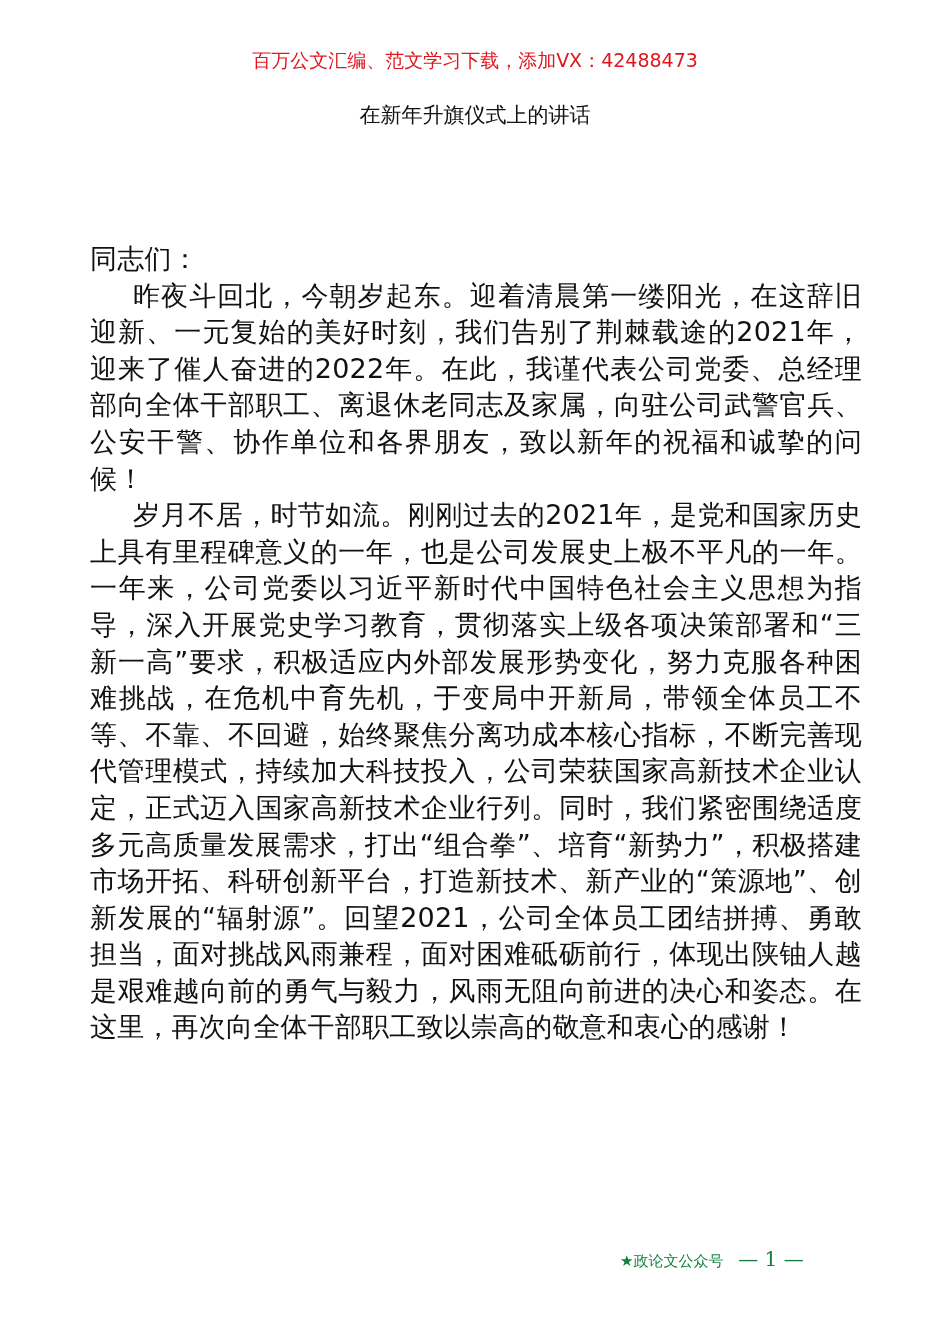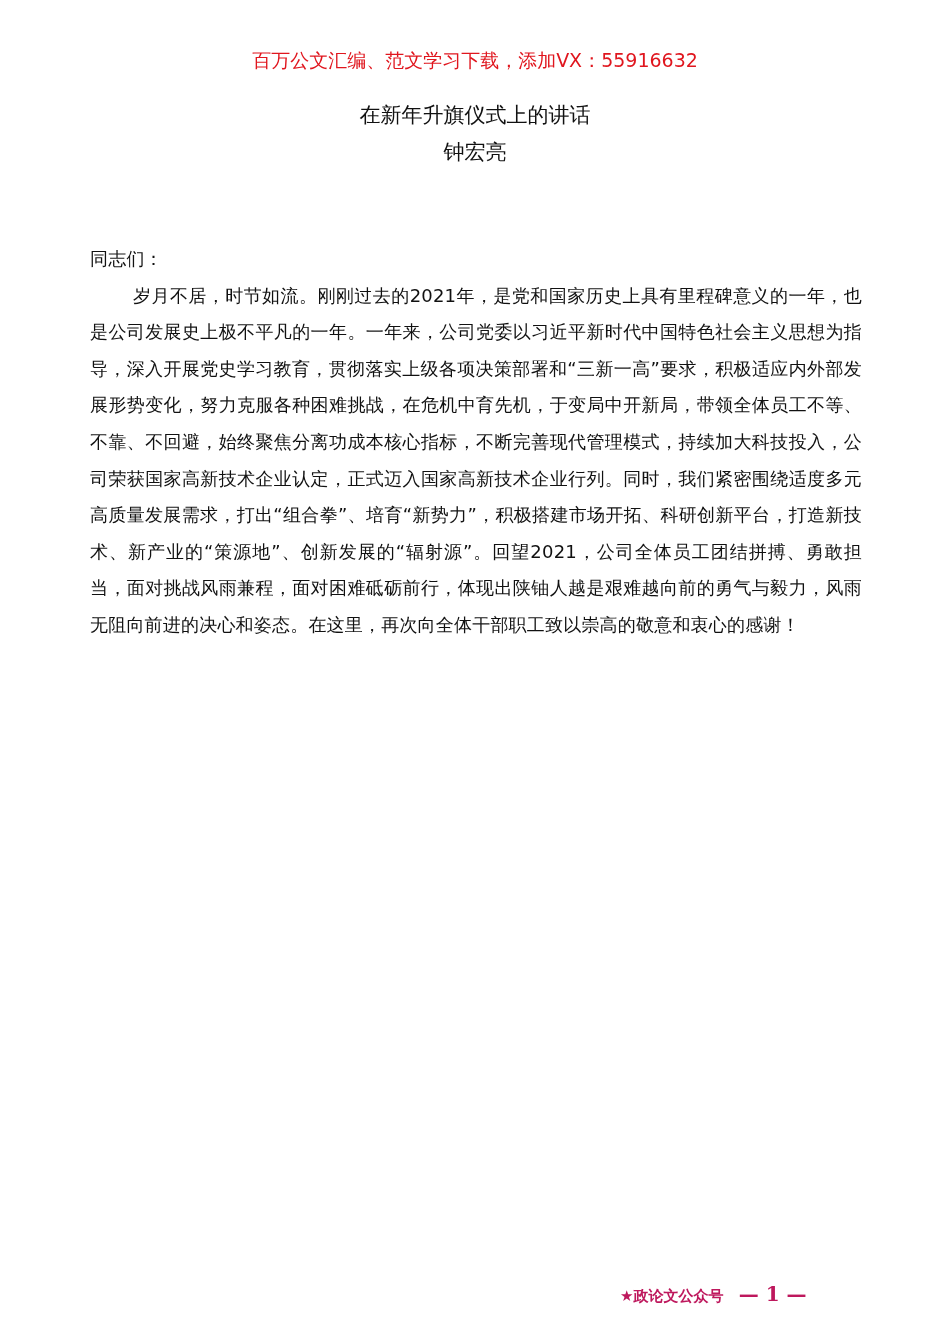--- a/index.html
+++ b/index.html
@@ -34,62 +34,61 @@
       font-size: 21px;
       line-height: 37px;
       color: #111111;
     }
     .title-block div { white-space: nowrap; }
     .body-text {
       position: absolute;
       top: 241px;
       left: 90px;
       width: 772px;
-      font-size: 18px;
+      font-size: 27px;
       line-height: 36.6px;
       color: #111111;
       text-align: justify;
       letter-spacing: 0.2px;
     }
     .body-text p {
       margin: 0;
     }
     .body-text p.indent {
       text-indent: 43px;
     }
     .footer {
       position: absolute;
-      top: 1283px;
+      top: 1248px;
       left: 620px;
       font-size: 15px;
       line-height: 22px;
-      color: #be185d;
+      color: #15803d;
       white-space: nowrap;
       font-family: "DejaVu Serif", "Liberation Serif", serif;
-      font-weight: bold;
     }
     .footer .star-label {
       font-family: "DejaVu Sans", "Liberation Sans", sans-serif;
     }
     .footer .page-no {
       margin-left: 10px;
       font-size: 20px;
     }
   </style>
 </head>
 <body>
 
-<div class="banner">百万公文汇编、范文学习下载，添加VX：55916632</div>
+<div class="banner">百万公文汇编、范文学习下载，添加VX：42488473</div>
 
 <div class="title-block">
   <div>在新年升旗仪式上的讲话</div>
-  <div>钟宏亮</div>
 </div>
 
 <div class="body-text">
   <p>同志们：</p>
+  <p class="indent">昨夜斗回北，今朝岁起东。迎着清晨第一缕阳光，在这辞旧迎新、一元复始的美好时刻，我们告别了荆棘载途的2021年，迎来了催人奋进的2022年。在此，我谨代表公司党委、总经理部向全体干部职工、离退休老同志及家属，向驻公司武警官兵、公安干警、协作单位和各界朋友，致以新年的祝福和诚挚的问候！</p>
   <p class="indent">岁月不居，时节如流。刚刚过去的2021年，是党和国家历史上具有里程碑意义的一年，也是公司发展史上极不平凡的一年。一年来，公司党委以习近平新时代中国特色社会主义思想为指导，深入开展党史学习教育，贯彻落实上级各项决策部署和“三新一高”要求，积极适应内外部发展形势变化，努力克服各种困难挑战，在危机中育先机，于变局中开新局，带领全体员工不等、不靠、不回避，始终聚焦分离功成本核心指标，不断完善现代管理模式，持续加大科技投入，公司荣获国家高新技术企业认定，正式迈入国家高新技术企业行列。同时，我们紧密围绕适度多元高质量发展需求，打出“组合拳”、培育“新势力”，积极搭建市场开拓、科研创新平台，打造新技术、新产业的“策源地”、创新发展的“辐射源”。回望2021，公司全体员工团结拼搏、勇敢担当，面对挑战风雨兼程，面对困难砥砺前行，体现出陕铀人越是艰难越向前的勇气与毅力，风雨无阻向前进的决心和姿态。在这里，再次向全体干部职工致以崇高的敬意和衷心的感谢！</p>
 </div>
 
 <div class="footer">
   <span class="star-label">★政论文公众号</span>
   <span class="page-no">— 1 —</span>
 </div>
 
 </body></html>

